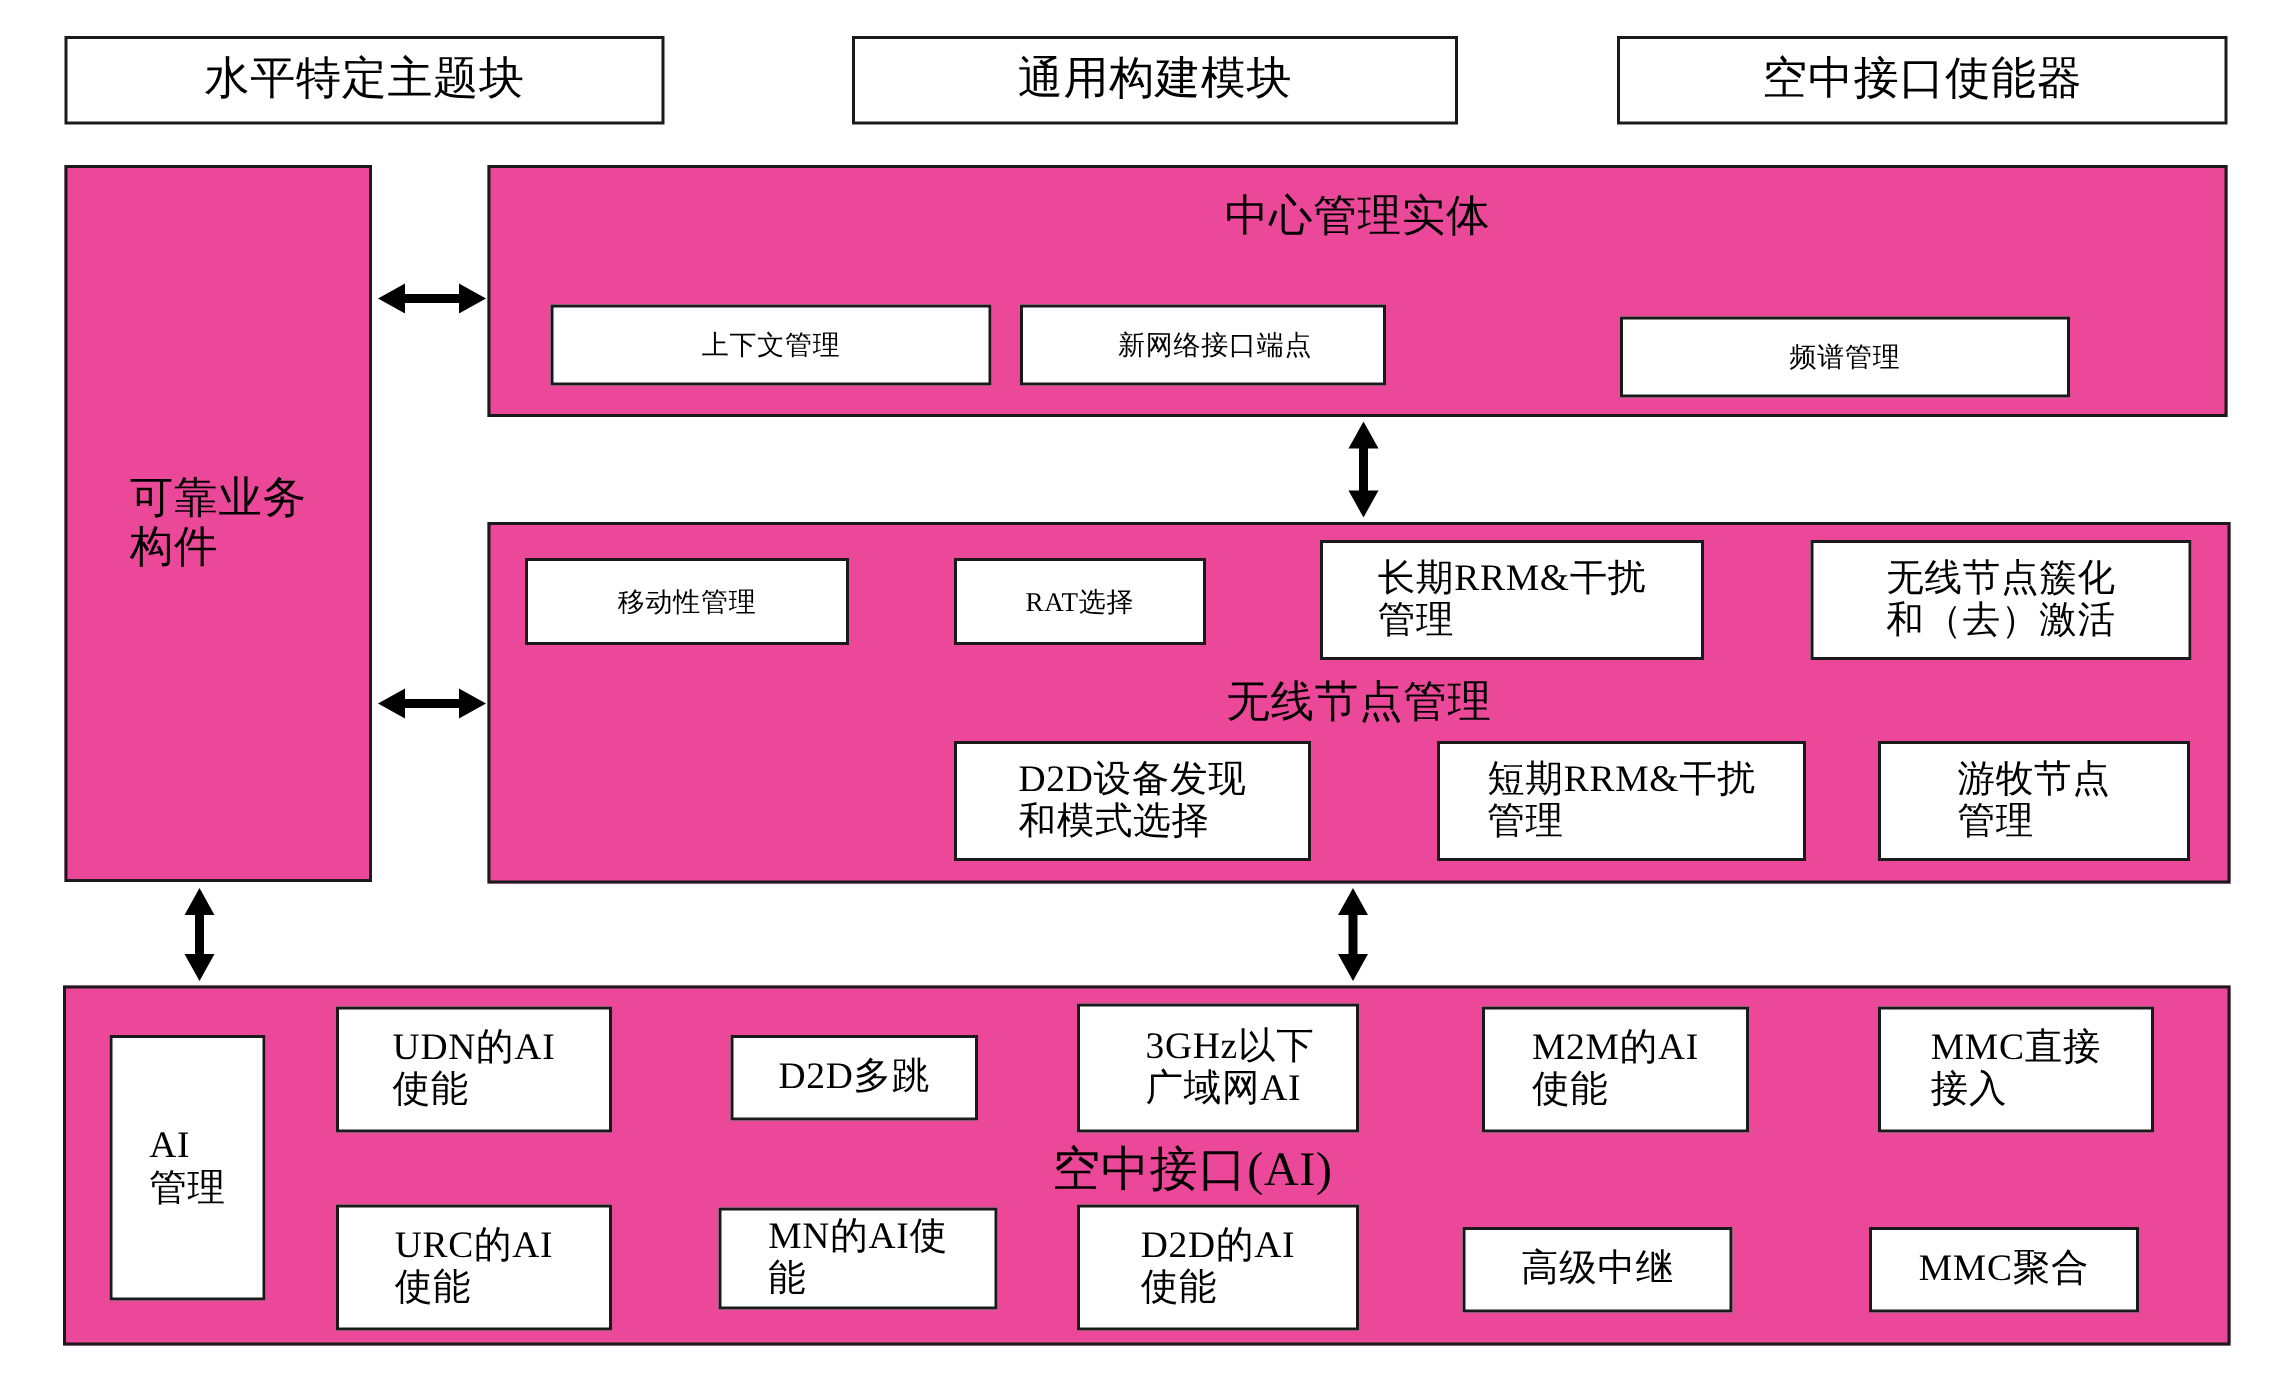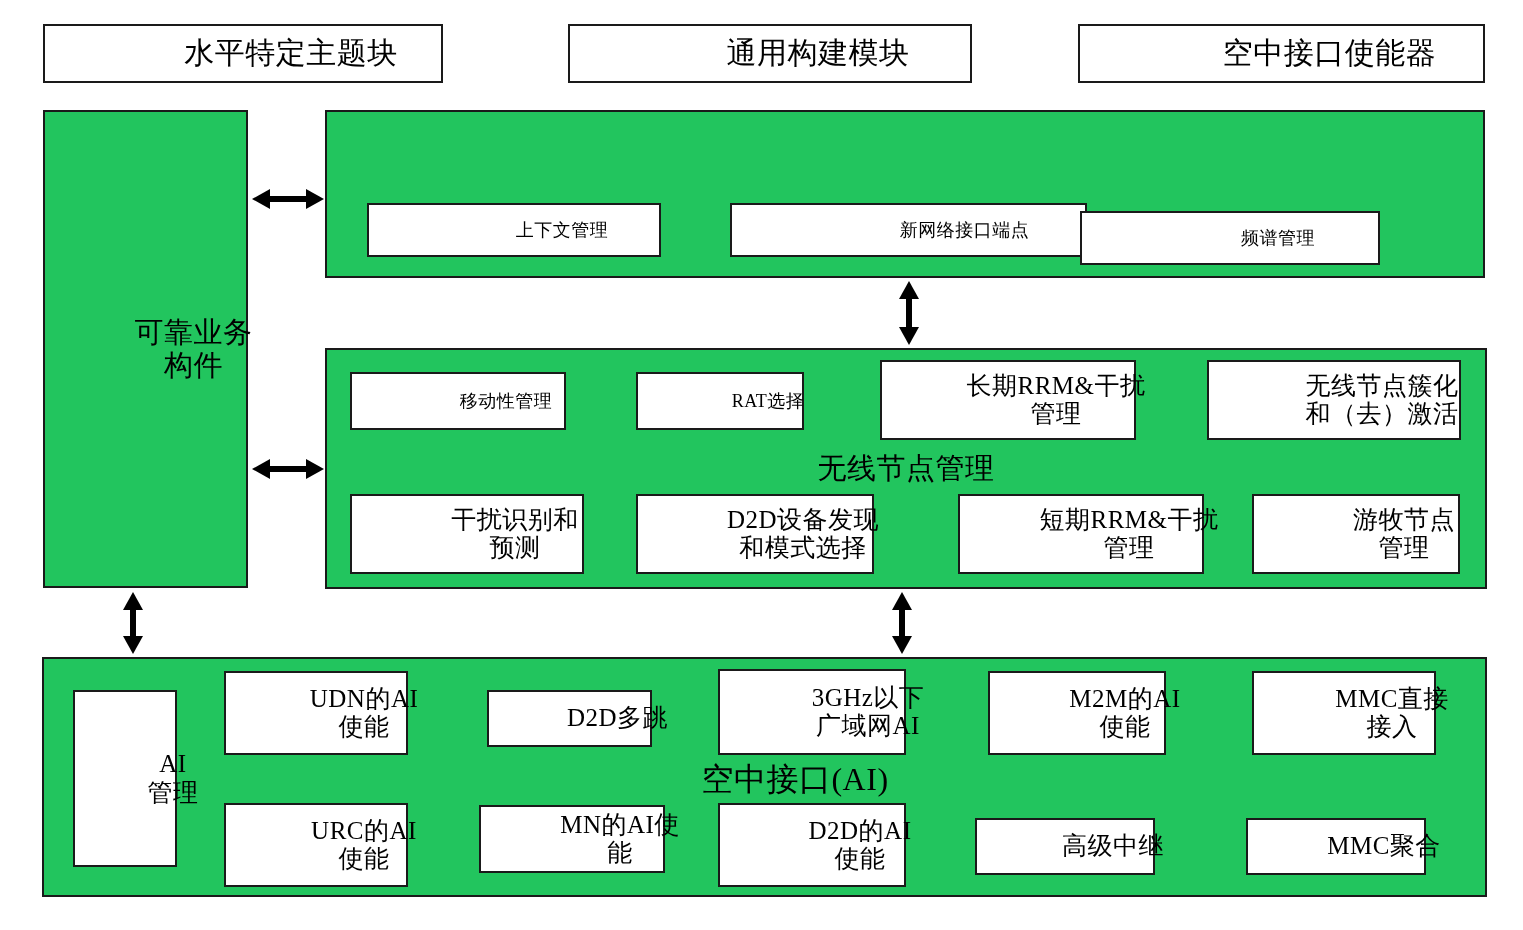--- a/index.html
+++ b/index.html
@@ -19,46 +19,45 @@
   .box {
     position: absolute;
     box-sizing: border-box;
     border: 2px solid #1a1a1a;
     background: #ffffff;
   }
   .panel {
     position: absolute;
     box-sizing: border-box;
     border: 2px solid #1a1a1a;
-    background: #22c55e;
+    background: #ec4899;
   }
   .lbl {
     position: absolute;
     box-sizing: border-box;
     display: flex;
     align-items: center;
     justify-content: center;
     text-align: center;
     line-height: 1.12;
     letter-spacing: 0.5px;
     white-space: pre-line;
   }
   .boxtext {
     width: 100%;
     height: 100%;
     display: flex;
     align-items: center;
     justify-content: center;
-    text-align: center;
+    text-align: left;
     line-height: 1.14;
     letter-spacing: 0.5px;
     white-space: pre-line;
     padding: 0 2px;
     box-sizing: border-box;
-    margin-left: 48px;
   }
   .t-header { font-size: 30px; }
   .t-title  { font-size: 29px; }
   .t-cell   { font-size: 18px; }
   .t-cell-s { font-size: 25px; }
   .t-free   { font-size: 32px; }
   .arrow {
     position: absolute;
   }
   .arrow svg { display: block; }
@@ -80,26 +79,27 @@
     <div class="boxtext t-header">空中接口使能器</div>
   </div>
 
   <div class="panel" style="left:43px; top:110px; width:205px; height:478px;">
     <div class="boxtext t-title">可靠业务
 构件</div>
   </div>
 
   <div class="panel" style="left:325px; top:110px; width:1160px; height:168px;">
   </div>
+  <div class="lbl t-title" style="left:325px; top:122px; width:1160px; height:44px;">中心管理实体</div>
 
   <div class="box" style="left:367px; top:203px; width:294px; height:54px;">
     <div class="boxtext t-cell">上下文管理</div>
   </div>
 
-  <div class="box" style="left:730px; top:203px; width:357px; height:54px;padding-left:16px;">
+  <div class="box" style="left:680px; top:203px; width:244px; height:54px;padding-left:16px;">
     <div class="boxtext t-cell">新网络接口端点</div>
   </div>
 
   <div class="box" style="left:1080px; top:211px; width:300px; height:54px;">
     <div class="boxtext t-cell">频谱管理</div>
   </div>
 
   <div class="panel" style="left:325px; top:348px; width:1162px; height:241px;">
   </div>
 
@@ -116,24 +116,20 @@
 管理</div>
   </div>
 
   <div class="box" style="left:1207px; top:360px; width:254px; height:80px;">
     <div class="boxtext t-cell-s">无线节点簇化
 和（去）激活</div>
   </div>
 
   <div class="lbl t-title" style="left:780px; top:448px; width:252px; height:40px;">无线节点管理</div>
 
-  <div class="box" style="left:350px; top:494px; width:234px; height:80px;">
-    <div class="boxtext t-cell-s">干扰识别和
-预测</div>
-  </div>
 
   <div class="box" style="left:636px; top:494px; width:238px; height:80px;">
     <div class="boxtext t-cell-s">D2D设备发现
 和模式选择</div>
   </div>
 
   <div class="box" style="left:958px; top:494px; width:246px; height:80px;">
     <div class="boxtext t-cell-s">短期RRM&amp;干扰
 管理</div>
   </div>

